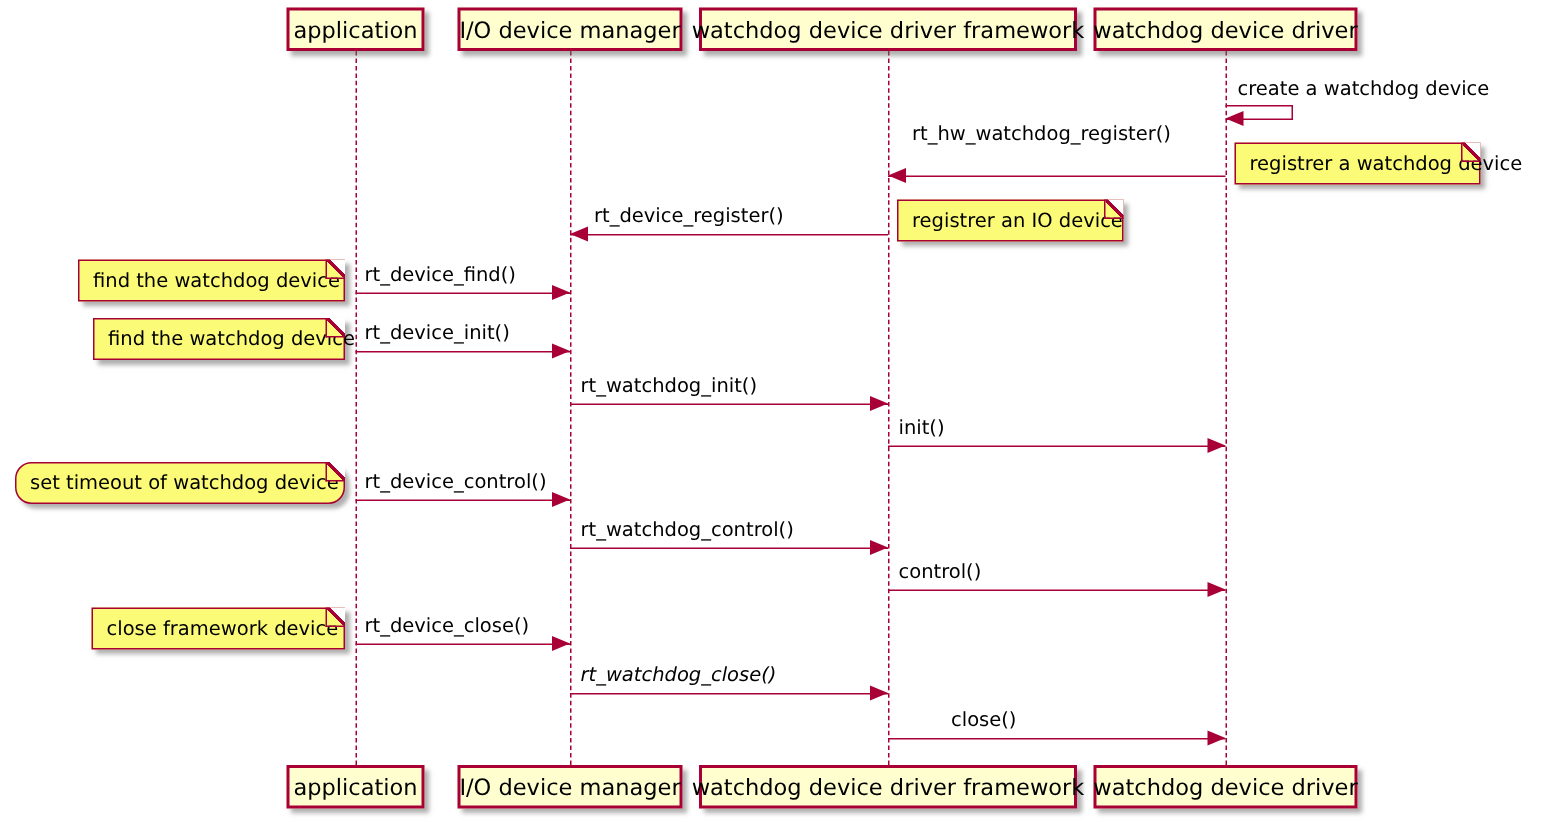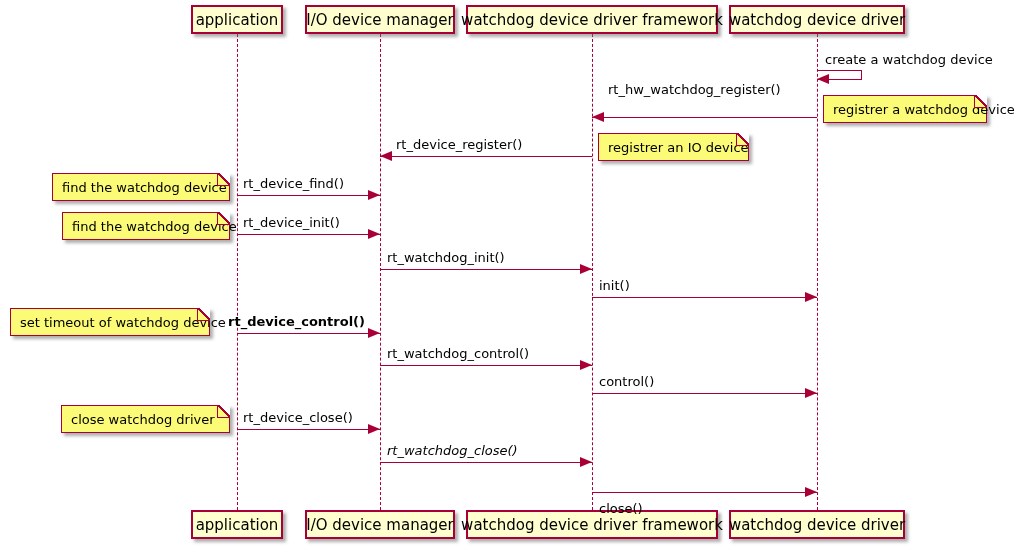--- a/index.html
+++ b/index.html
@@ -109,21 +109,21 @@
     <div class="arrow-r" style="left:580px; top:264px;"></div>
   </div>
 
   <div>
     <div class="msg-label" style="left:599px; top:278px;">init()</div>
     <div class="msg-line" style="left:592px; top:297px; width:225px;"></div>
     <div class="arrow-r" style="left:805px; top:292px;"></div>
   </div>
 
   <div>
-    <div class="msg-label" style="left:228px; top:314px;font-weight:bold;">rt_device_control()</div>
+    <div class="msg-label" style="left:243px; top:314px;">rt_device_control()</div>
     <div class="msg-line" style="left:237px; top:333px; width:143px;"></div>
     <div class="arrow-r" style="left:368px; top:328px;"></div>
   </div>
 
   <div>
     <div class="msg-label" style="left:387px; top:346px;">rt_watchdog_control()</div>
     <div class="msg-line" style="left:380px; top:365px; width:212px;"></div>
     <div class="arrow-r" style="left:580px; top:360px;"></div>
   </div>
 
@@ -139,43 +139,43 @@
     <div class="arrow-r" style="left:368px; top:424px;"></div>
   </div>
 
   <div>
     <div class="msg-label" style="left:387px; top:443px;font-style:italic;">rt_watchdog_close()</div>
     <div class="msg-line" style="left:380px; top:462px; width:212px;"></div>
     <div class="arrow-r" style="left:580px; top:457px;"></div>
   </div>
 
   <div>
-    <div class="msg-label" style="left:599px; top:473px;margin-top:28px;">close()</div>
+    <div class="msg-label" style="left:634px; top:473px;">close()</div>
     <div class="msg-line" style="left:592px; top:492px; width:225px;"></div>
     <div class="arrow-r" style="left:805px; top:487px;"></div>
   </div>
 
   <div class="note" style="left:823px; top:95px; width:164px;">
     <span>registrer a watchdog device</span>
     <span class="fold"></span>
   </div>
   <div class="note" style="left:598px; top:133px; width:151px;">
     <span>registrer an IO device</span>
     <span class="fold"></span>
   </div>
   <div class="note" style="left:52px; top:173px; width:178px;">
     <span>find the watchdog device</span>
     <span class="fold"></span>
   </div>
   <div class="note" style="left:62px; top:212px; width:168px;">
     <span>find the watchdog device</span>
     <span class="fold"></span>
   </div>
-  <div class="note" style="left:10px; top:308px; width:200px;">
+  <div class="note" style="left:10px; top:308px; width:220px;border-radius:11px;">
     <span>set timeout of watchdog device</span>
     <span class="fold"></span>
   </div>
   <div class="note" style="left:61px; top:405px; width:169px;">
-    <span>close watchdog driver</span>
+    <span>close framework device</span>
     <span class="fold"></span>
   </div>
 
 </div>
 
 </body></html>

